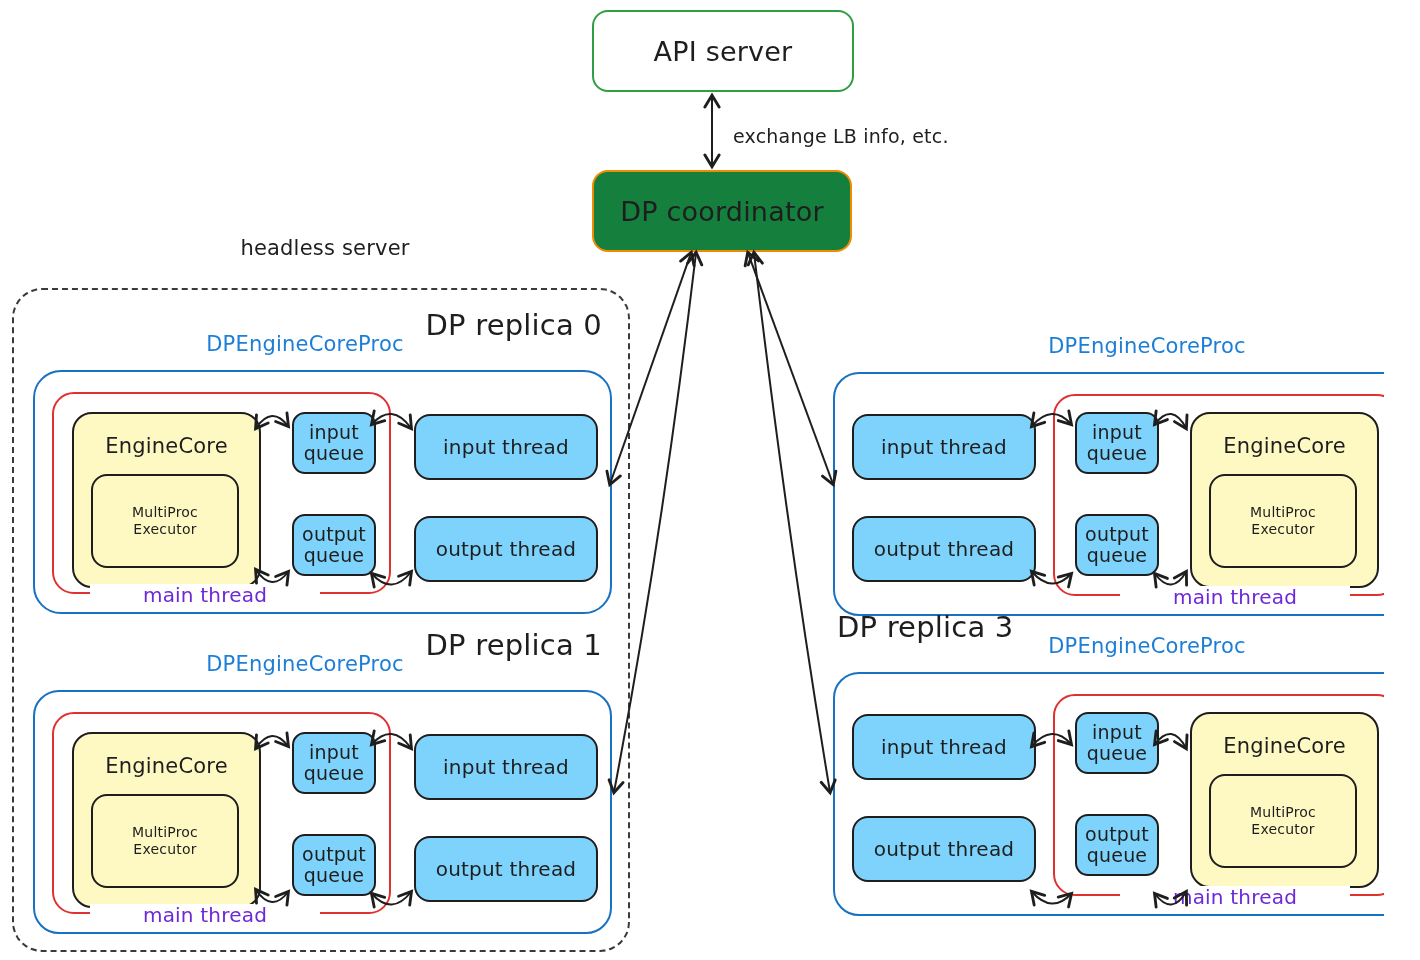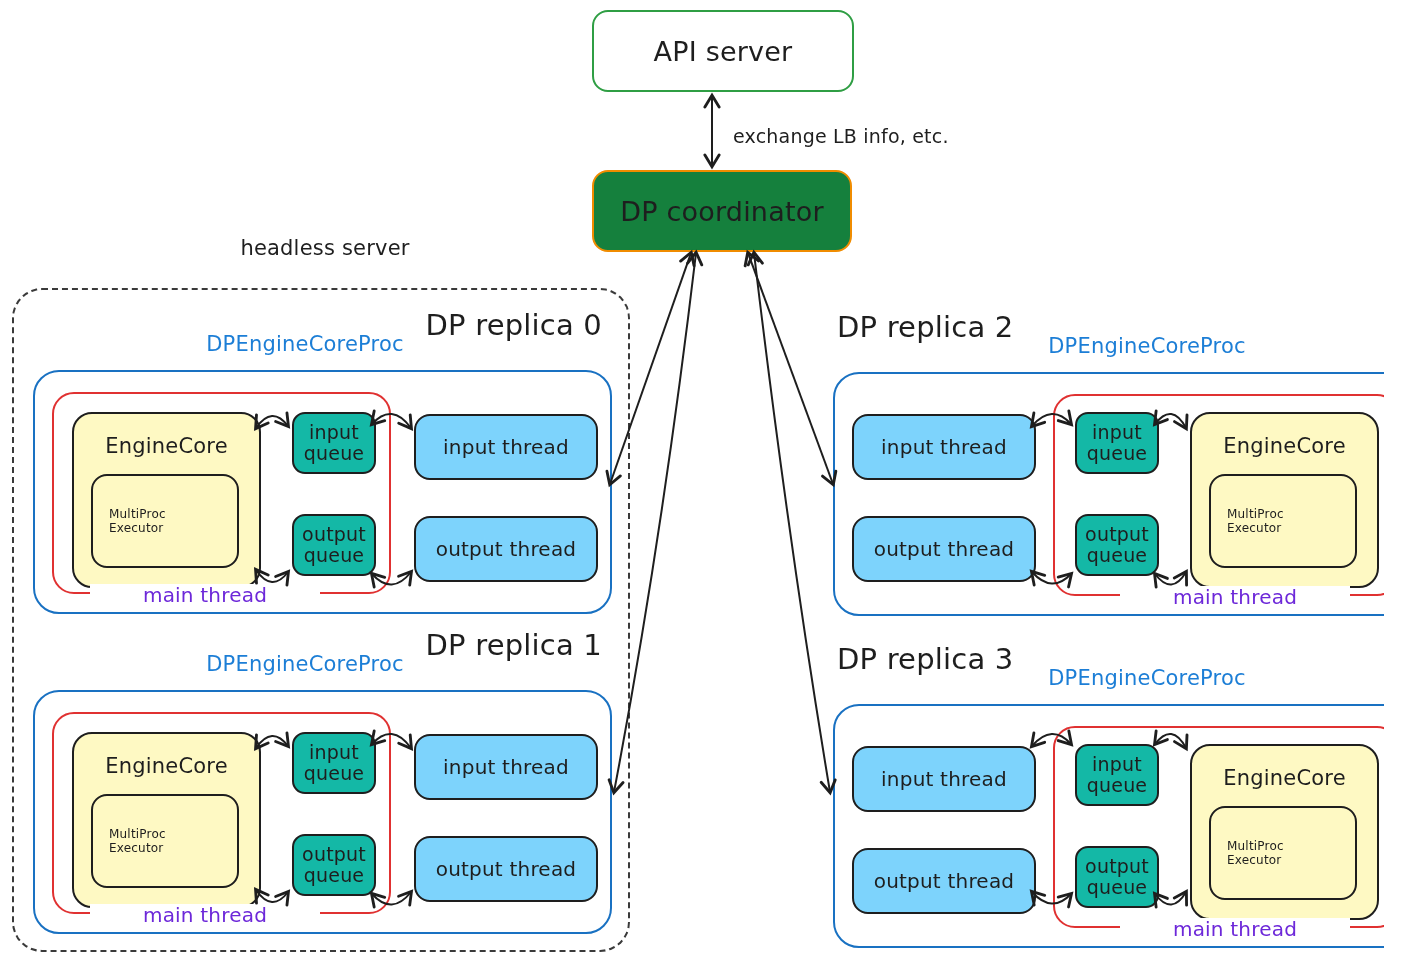--- a/index.html
+++ b/index.html
@@ -44,27 +44,27 @@
     font-size:20px;line-height:22px;color:#6d28d9;background:#fff;}
   .layout-left  .main-label{left:55px;}
   .layout-right .main-label{left:285px;}
   .engine{position:absolute;width:185px;height:172px;border:2.5px solid #1e1e1e;border-radius:20px;background:#fef9c3;}
   .layout-left  .engine{left:37px;top:40px;}
   .layout-right .engine{left:355px;top:38px;}
   .engine-label{position:absolute;top:20px;left:0;right:0;text-align:center;font-size:21px;}
   .executor{
     position:absolute;left:17px;top:60px;width:148px;height:94px;
     border:2.5px solid #1e1e1e;border-radius:16px;box-sizing:border-box;
-    display:flex;align-items:center;justify-content:center;text-align:left;
-    font-size:12px;line-height:1.2;padding:0 16px;
+    display:flex;align-items:center;justify-content:center;text-align:center;
+    font-size:14px;line-height:1.2;padding:0 16px;
   }
   .queue{
     position:absolute;width:80px;height:58px;border:2.5px solid #1e1e1e;border-radius:13px;
     display:flex;align-items:center;justify-content:center;text-align:center;
-    font-size:19px;line-height:1.1;background:#14b8a6;
+    font-size:19px;line-height:1.1;background:#7dd3fc;
   }
   .layout-left  .queue.qin {left:257px;top:40px;}
   .layout-left  .queue.qout{left:257px;top:142px;}
   .layout-right .queue.qin {left:240px;top:38px;}
   .layout-right .queue.qout{left:240px;top:140px;}
   .queue span{display:block;width:64px;}
   .thread{
     position:absolute;width:180px;height:62px;border:2.5px solid #1e1e1e;border-radius:16px;
     display:flex;align-items:center;justify-content:center;font-size:20px;background:#7dd3fc;
   }
@@ -83,21 +83,21 @@
     <span>API server</span>
   </div>
   <div class="coord-box">
     <span>DP coordinator</span>
   </div>
   <div class="lbl exchange-label">exchange LB info, etc.</div>
 
   <div class="lbl headless-label">headless server</div>
   <div class="dashed-box"></div>
 
-  <div class="replica layout-left" style="left:33px;top:370px;">
+  <div class="replica layout-left" style="left:33px;top:370px;border-radius:28px;">
     <div class="r-title">DP replica 0</div>
     <div class="proc-label">DPEngineCoreProc</div>
     <div class="red-box"></div>
     <div class="engine">
       <div class="engine-label">EngineCore</div>
       <div class="executor">MultiProc Executor</div>
     </div>
     <div class="queue qin">
         <span>input queue</span>
       </div>
@@ -122,39 +122,38 @@
       </div>
     <div class="queue qout">
         <span>output queue</span>
       </div>
     <div class="thread tin">input thread</div>
     <div class="thread tout">output thread</div>
     <div class="main-label">main thread</div>
   </div>
 
   <div class="replica layout-right" style="left:833px;top:372px;">
-    <div class="r-title">DP replica 2</div>
-    <div class="proc-label">DPEngineCoreProc</div>
-    <div class="red-box"></div>
-    <div class="engine">
-      <div class="engine-label">EngineCore</div>
-      <div class="executor">MultiProc Executor</div>
-    </div>
-    <div class="queue qin">
-        <span>input queue</span>
-      </div>
-    <div class="queue qout">
-        <span>output queue</span>
-      </div>
-    <div class="thread tin">input thread</div>
-    <div class="thread tout">output thread</div>
-    <div class="main-label">main thread</div>
-  </div>
-
-  <div class="replica layout-right" style="left:833px;top:704px;">
+    <div class="proc-label">DPEngineCoreProc</div>
+    <div class="red-box"></div>
+    <div class="engine">
+      <div class="engine-label">EngineCore</div>
+      <div class="executor">MultiProc Executor</div>
+    </div>
+    <div class="queue qin">
+        <span>input queue</span>
+      </div>
+    <div class="queue qout">
+        <span>output queue</span>
+      </div>
+    <div class="thread tin">input thread</div>
+    <div class="thread tout">output thread</div>
+    <div class="main-label">main thread</div>
+  </div>
+
+  <div class="replica layout-right" style="left:833px;top:672px;">
     <div class="r-title">DP replica 3</div>
     <div class="proc-label">DPEngineCoreProc</div>
     <div class="red-box"></div>
     <div class="engine">
       <div class="engine-label">EngineCore</div>
       <div class="executor">MultiProc Executor</div>
     </div>
     <div class="queue qin">
         <span>input queue</span>
       </div>

